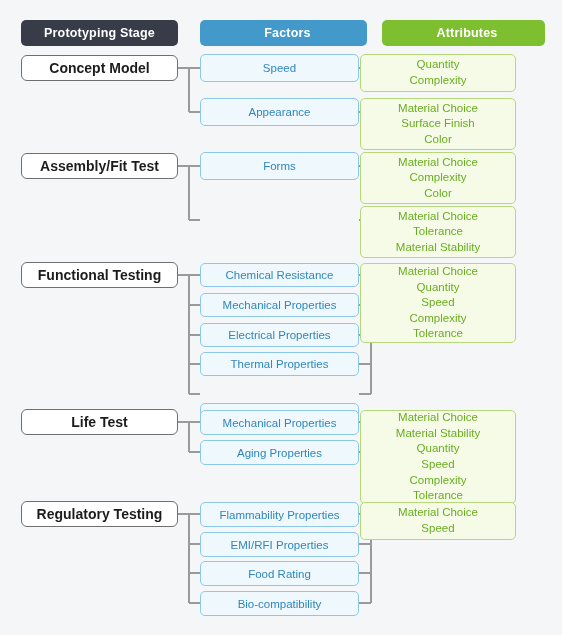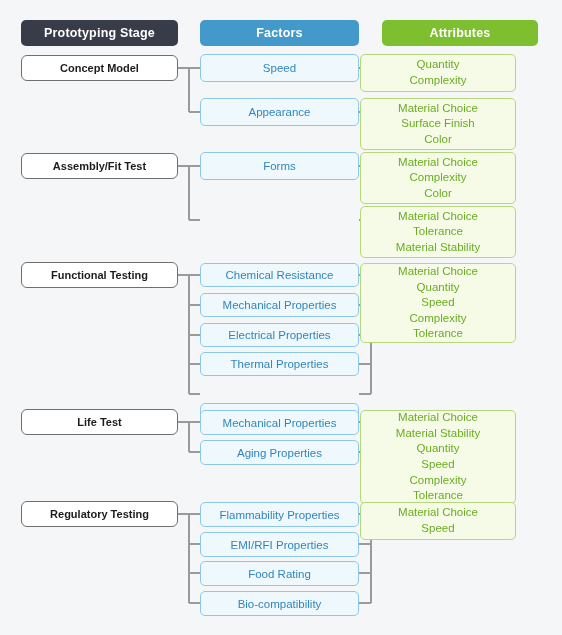--- a/index.html
+++ b/index.html
@@ -35,37 +35,37 @@
     display: flex;
     align-items: center;
     justify-content: center;
     color: #ffffff;
     font-size: 12.5px;
     font-weight: bold;
     letter-spacing: 0.2px;
     z-index: 3;
   }
   .hdr-stage { left: 21px;  top: 20px; width: 157px; background: #373c48; }
-  .hdr-fact  { left: 200px; top: 20px; width: 159px; background: #4399ca; }
-  .hdr-attr  { left: 382px; top: 20px; width: 156px; background: #7dbf2e; }
+  .hdr-fact  { left: 200px; top: 20px; width: 159px; background: #4399ca; padding-left: 8px; }
+  .hdr-attr  { left: 382px; top: 20px; width: 156px; background: #7dbf2e; padding-left: 7px; }
 
   
   .stage {
     position: absolute;
     left: 21px;
     width: 157px;
     height: 26px;
     background: #ffffff;
     border: 1px solid #6f6f6f;
     border-radius: 6px;
     display: flex;
     align-items: center;
     justify-content: center;
     color: #1c1c1c;
-    font-size: 11px;
+    font-size: 14px;
     font-weight: bold;
     z-index: 2;
     box-sizing: border-box;
   }
 
   
   .factor {
     position: absolute;
     left: 200px;
     width: 159px;

